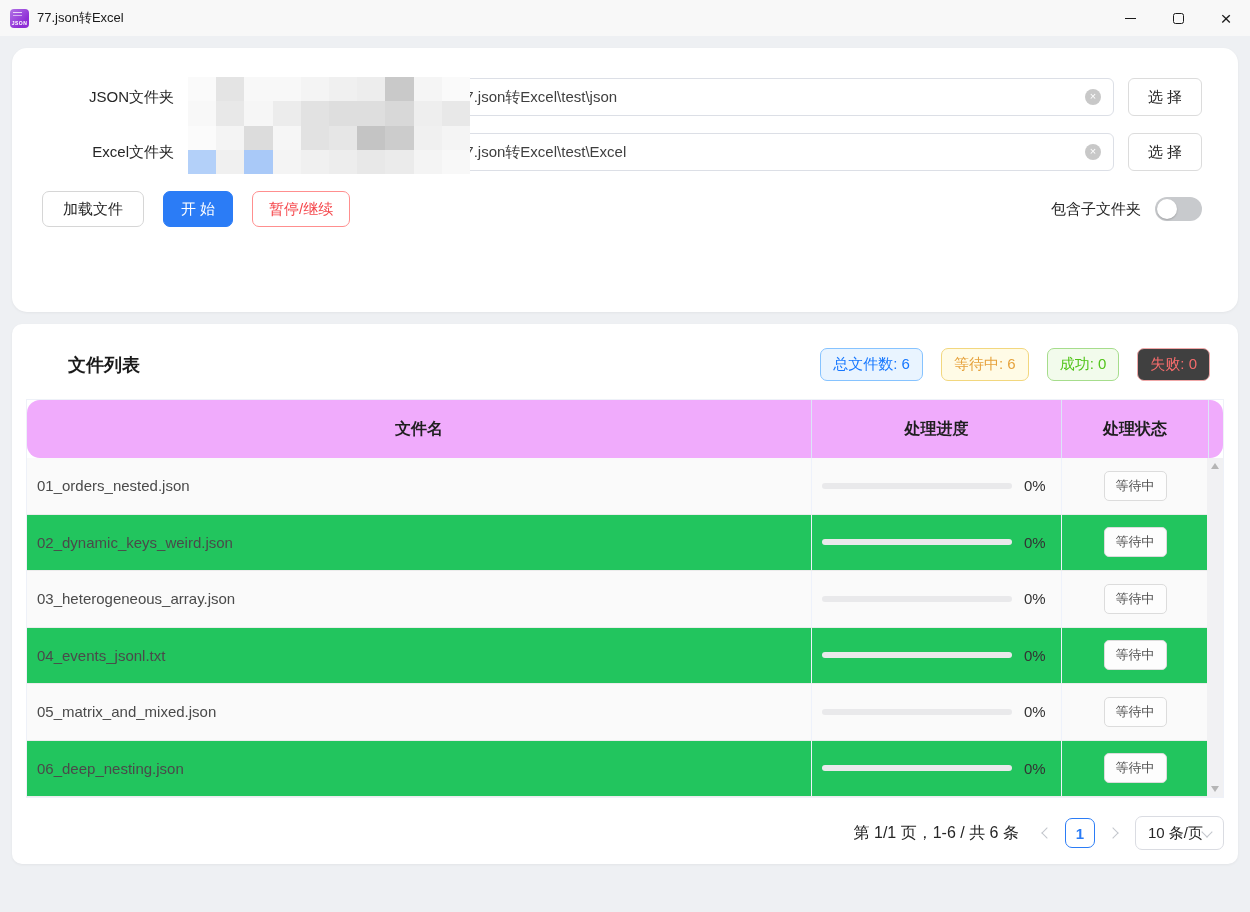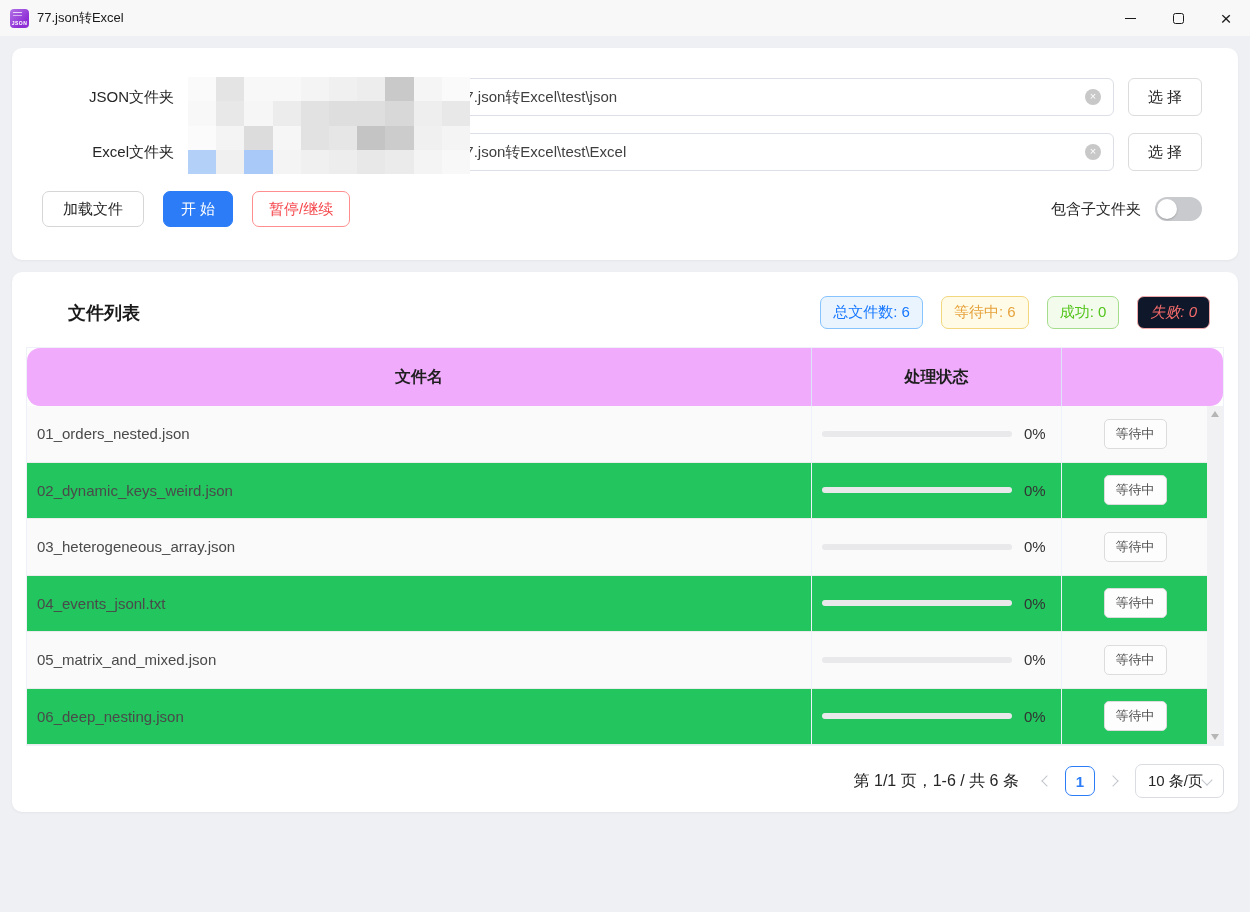--- a/index.html
+++ b/index.html
@@ -30,21 +30,21 @@
     background:#fff; border:1px solid #ececec; border-radius:10px;
     box-shadow:0 1px 2px rgba(0,0,0,.03); font-size:16px; color:#333;
     display:flex; align-items:center; justify-content:center; cursor:pointer; }
   .tab.active { color:#2b7cf6; font-weight:bold; border-color:#e3edff; }
   .tab.active .underline { position:absolute; left:0; right:0; bottom:-1px; height:5px;
     border-radius:3px; background:linear-gradient(90deg,#1a5ee8,#7db0fb); }
   .pin-btn { margin-left:auto; padding:8px 15px; background:#fff; border:1px solid #e2e2e2;
     border-radius:8px; font-size:15px; color:#262626; cursor:pointer; }
 
   
-  .form-card { position:relative; padding:30px 36px 16px 30px; height:212px; margin-bottom:12px; }
+  .form-card { position:relative; padding:30px 36px 16px 30px; height:264px; margin-bottom:12px;border-radius:15px; }
   .form-row { display:flex; align-items:center; margin-bottom:17px; }
   .form-label { width:132px; text-align:right; margin-right:14px; font-size:15px; color:#262626; white-space:nowrap; }
   .input-wrap { flex:1; position:relative; height:38px; border:1px solid #dcdfe6; border-radius:6px; background:#fff; }
   .input-text { position:absolute; left:268px; top:50%; transform:translateY(-50%);
     font-size:15px; color:#3f3f3f; white-space:nowrap; }
   .clear-btn { position:absolute; right:12px; top:50%; transform:translateY(-50%); width:16px; height:16px;
     border-radius:50%; background:#c8c8c8; color:#fff; font-size:11px; line-height:15px;
     text-align:center; cursor:pointer; }
   .select-btn { width:74px; height:38px; margin-left:14px; background:#fff; border:1px solid #dcdcdc;
     border-radius:6px; font-size:15px; color:#262626; cursor:pointer; }
@@ -65,21 +65,21 @@
 
   
   .list-card { height:540px; padding:14px; }
   .list-head { display:flex; align-items:center; margin:10px 14px 18px 22px; }
   .list-title { font-size:18px; font-weight:bold; color:#1a1a1a;margin-left:20px; }
   .badges { margin-left:auto; display:flex; gap:18px; }
   .badge { padding:6px 12px; border-radius:7px; font-size:15px; border:1px solid; white-space:nowrap; }
   .badge.total   { background:#e9f4ff; border-color:#86c3ff; color:#1677ff; }
   .badge.waiting { background:#fffbe6; border-color:#f2d77e; color:#e6a23c; }
   .badge.success { background:#f2fbec; border-color:#a6dd8c; color:#52c41a; }
-  .badge.failed  { background:#0f172a; border-color:#f0a8a8; color:#f56c6c;font-style:italic; }
+  .badge.failed  { background:#404040; border-color:#f0a8a8; color:#f56c6c; }
 
   .table { position:relative; border:1px solid #eef1f8; }
   .thead { display:grid; grid-template-columns:784px 250px 147px 15px; height:58px; background:#f0abfc;border-radius:13px; }
   .th { display:flex; align-items:center; justify-content:center; font-size:16px; font-weight:bold; color:#1f1f1f; }
   .th + .th { border-left:1px solid #dce5f7; }
   .tbody { position:relative; }
   .trow { display:grid; grid-template-columns:784px 250px 147px 15px; height:56.5px; border-bottom:1px solid #ececec; background:#22c55e; }
   .trow:nth-child(odd) { background:#fafafa; }
   .trow:last-child { border-bottom:none; }
   .td { display:flex; align-items:center; }
@@ -222,20 +222,21 @@
         <span class="badge total">总文件数: 6</span>
         <span class="badge waiting">等待中: 6</span>
         <span class="badge success">成功: 0</span>
         <span class="badge failed">失败: 0</span>
       </div>
     </div>
 
     <div class="table">
       <div class="thead">
         <div class="th">文件名</div>
+        <div class="th">处理进度</div>
         <div class="th">处理状态</div>
         <div class="th"></div>
       </div>
 
       <div class="tbody">
 
         <div class="trow">
           <div class="td name">01_orders_nested.json</div>
           <div class="td prog">
             <div class="pbar">

